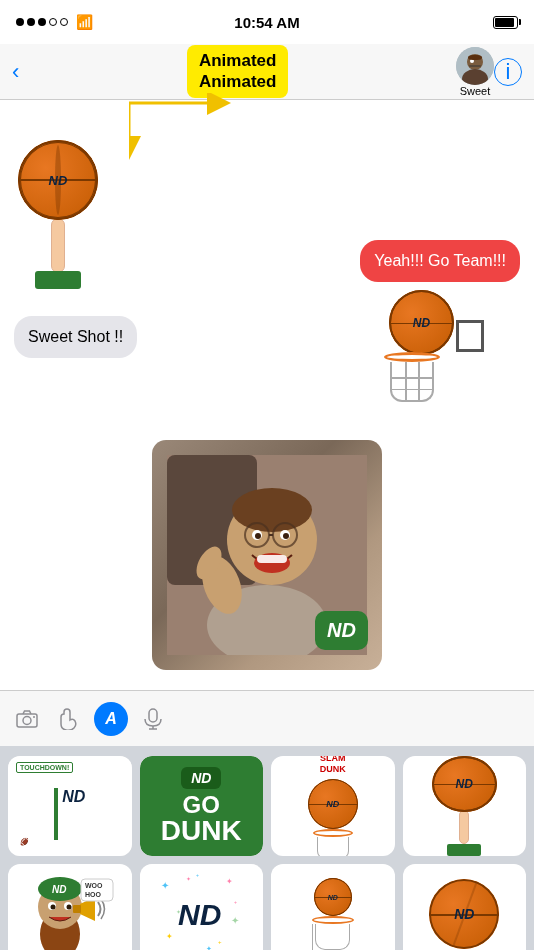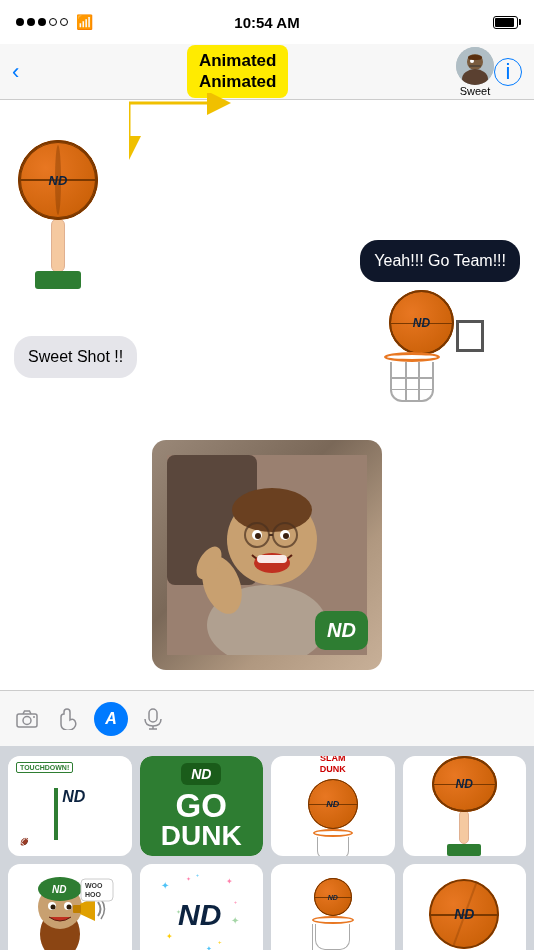--- a/index.html
+++ b/index.html
@@ -76,21 +76,21 @@
     }
 
     .bubble {
       max-width: 280px;
       padding: 10px 14px;
       border-radius: 18px;
       font-size: 16px;
       line-height: 1.4;
     }
     .bubble.received { background: #e5e5ea; color: #000; }
-    .bubble.sent { background: #0f172a; color: #fff; }
+    .bubble.sent { background: #ef4444; color: #fff; }
     .bball {
       width: 72px;
       height: 72px;
       border-radius: 50%;
       background: radial-gradient(circle at 35% 35%, #e87722, #c25a00);
       position: relative;
       overflow: hidden;
     }
     .bball::before {
       content: '';
@@ -313,21 +313,21 @@
       <div style="position:absolute;top:50%;left:0;right:0;height:2px;background:#7a3800;transform:translateY(-50%);"></div>
 
       <div style="position:absolute;top:5px;left:50%;width:2px;height:70px;background:#7a3800;border-radius:50%;transform:translateX(-50%) scaleX(3);opacity:0.4;"></div>
       <span style="color:#0c2340;font-size:13px;font-weight:900;font-style:italic;z-index:2;position:relative;">ND</span>
     </div>
 
     <div style="width:14px;height:55px;background:#f5c9a0;border-radius:7px;margin:0 auto;margin-top:-2px;border:1px solid #e0b090;"></div>
     <div style="width:46px;height:18px;background:#2e7d32;border-radius:3px;margin:0 auto;margin-top:-2px;"></div>
   </div>
 
-  <div style="position:absolute;top:236px;left:14px;">
+  <div style="position:absolute;top:216px;left:14px;">
     <div class="bubble received">Sweet Shot !!</div>
   </div>
 
   <div style="position:absolute;top:140px;right:14px;">
     <div class="bubble sent">Yeah!!! Go Team!!!</div>
   </div>
 
   <div style="position:absolute;top:190px;right:50px;">
     <div style="width:110px;height:120px;position:relative;display:flex;flex-direction:column;align-items:center;">
 
@@ -434,21 +434,21 @@
         <div style="position:absolute;bottom:10px;left:12px;font-size:7px;color:#555;">🏈</div>
       </div>
     </div>
 
     <div class="sticker-cell">
       <div class="s-goteam">
         <div style="background:#1a5c1a;border-radius:6px;padding:2px 10px;margin-bottom:2px;">
           <span style="color:#fff;font-size:14px;font-weight:900;font-style:italic;">ND</span>
         </div>
         <div style="line-height:1;">
-          <span style="color:#fff;font-size:33px;font-weight:900;display:block;text-align:center;">GO</span>
+          <span style="color:#fff;font-size:24px;font-weight:900;display:block;text-align:center;">GO</span>
           <span style="color:#fff;font-size:28px;font-weight:900;display:block;text-align:center;">DUNK</span>
         </div>
       </div>
     </div>
 
     <div class="sticker-cell">
       <div class="s-slamdunk">
         <div style="font-size:9px;font-weight:900;color:#c00;text-align:center;line-height:1.2;margin-bottom:4px;">SLAM<br>DUNK</div>
         <div style="position:relative;display:flex;flex-direction:column;align-items:center;">
           <div class="bball-sm">

